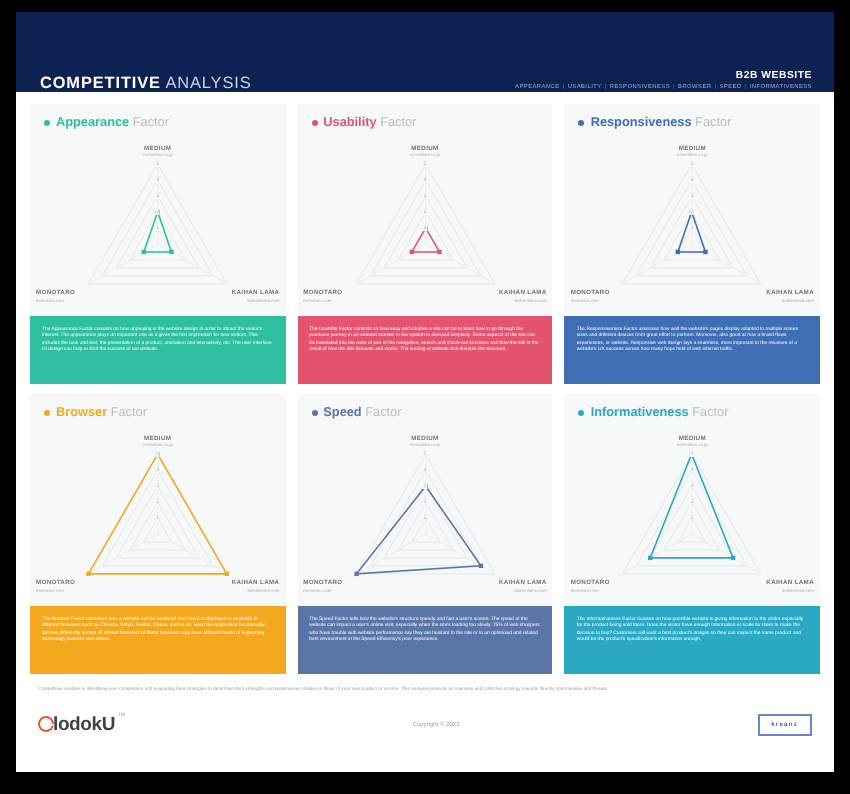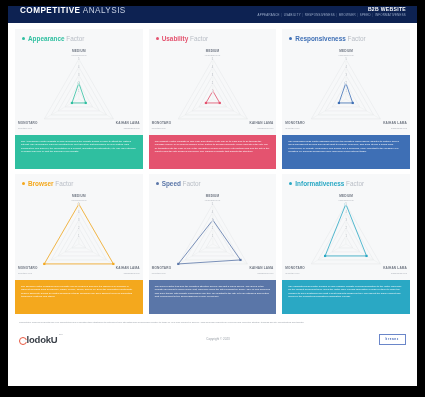--- a/index.html
+++ b/index.html
@@ -18,24 +18,24 @@
     position: absolute;
     left: 8px; top: 6px;
     width: 409px; height: 380px;
     background: #ffffff;
     overflow: hidden;
   }
 
   
   .header {
     position: relative;
-    height: 17px;
+    height: 40px;
     background: #0d2252;
     display: flex;
-    align-items: flex-start;
+    align-items: flex-end;
     justify-content: space-between;
     padding: 0 11px 0 12px;
   }
   .header-title {
     font-size: 8.2px;
     letter-spacing: .45px;
     color: #ffffff;
     white-space: nowrap;
   }
   .header-title b { font-weight: 700; }
@@ -134,21 +134,21 @@
     line-height: 1.5;
     color: #9aa0a8;
     max-width: 290px;
   }
   .footer-bar {
     margin-top: 9px;
     display: flex;
     align-items: center;
     justify-content: space-between;
   }
-  .logo { display: flex; align-items: flex-end; gap: 1px; position: relative; }
+  .logo { display: flex; align-items: center; gap: 1px; position: relative; }
   .logo-mark {
     position: relative;
     width: 8px; height: 8px;
     border-radius: 50%;
     border: 1.6px solid #e8573f;
     display: inline-block;
   }
   .logo-mark::after {
     content: "";
     position: absolute;

